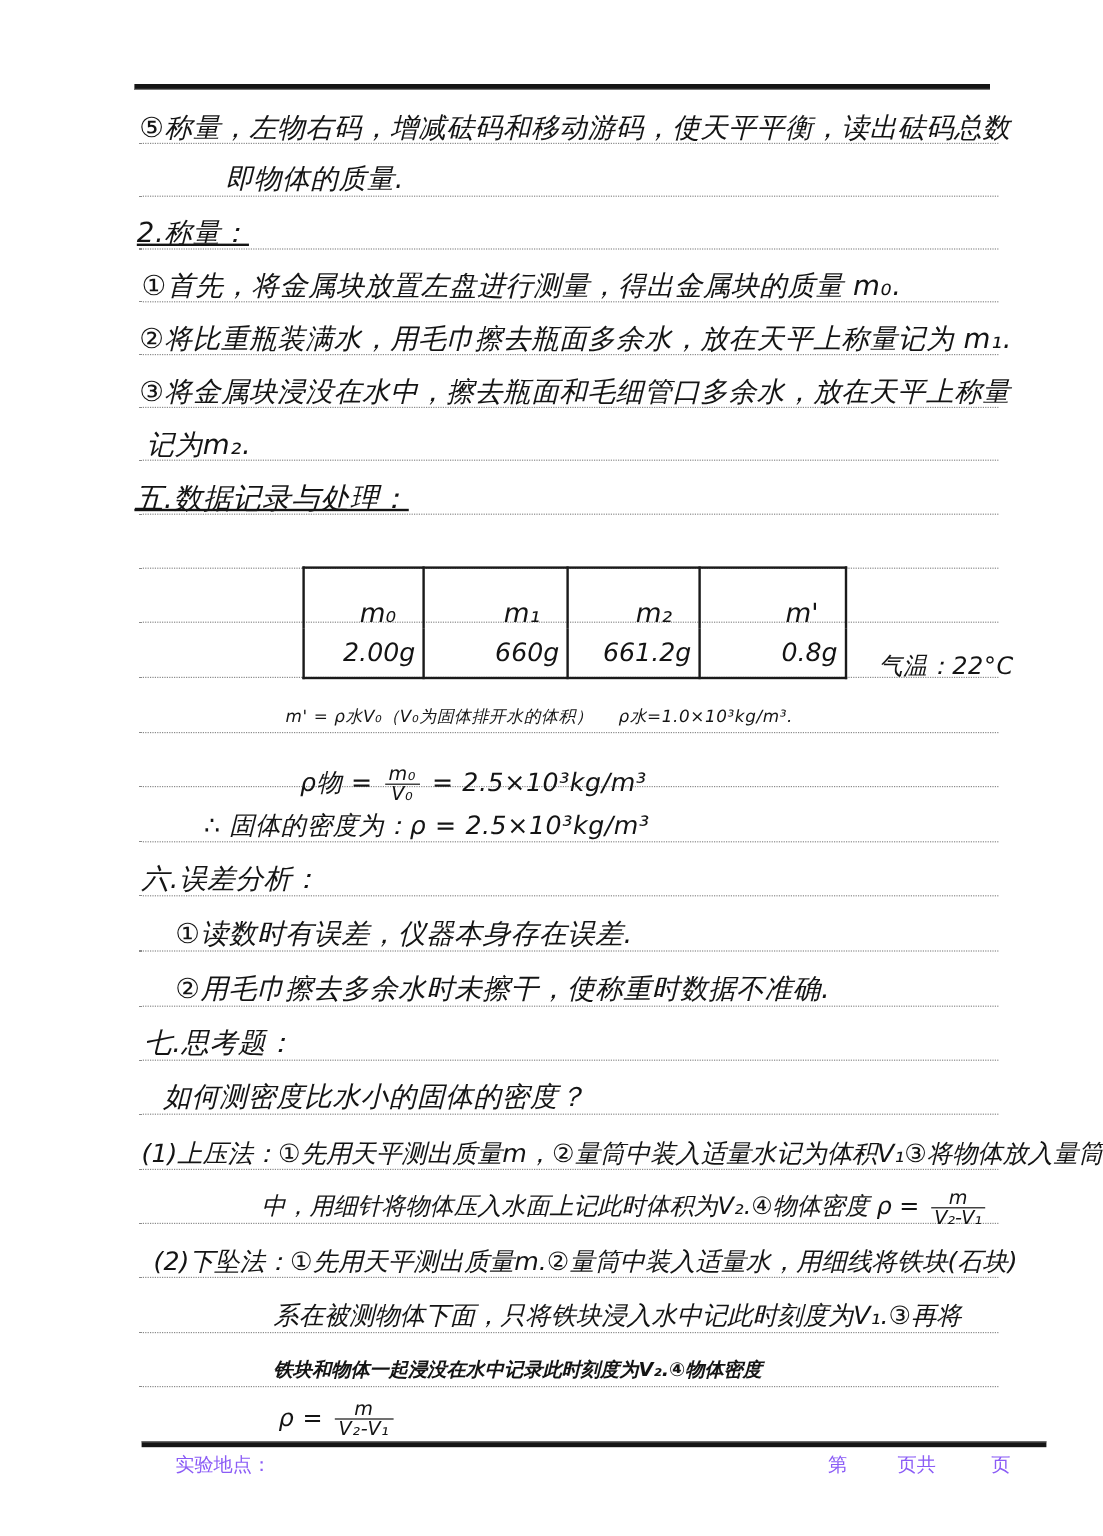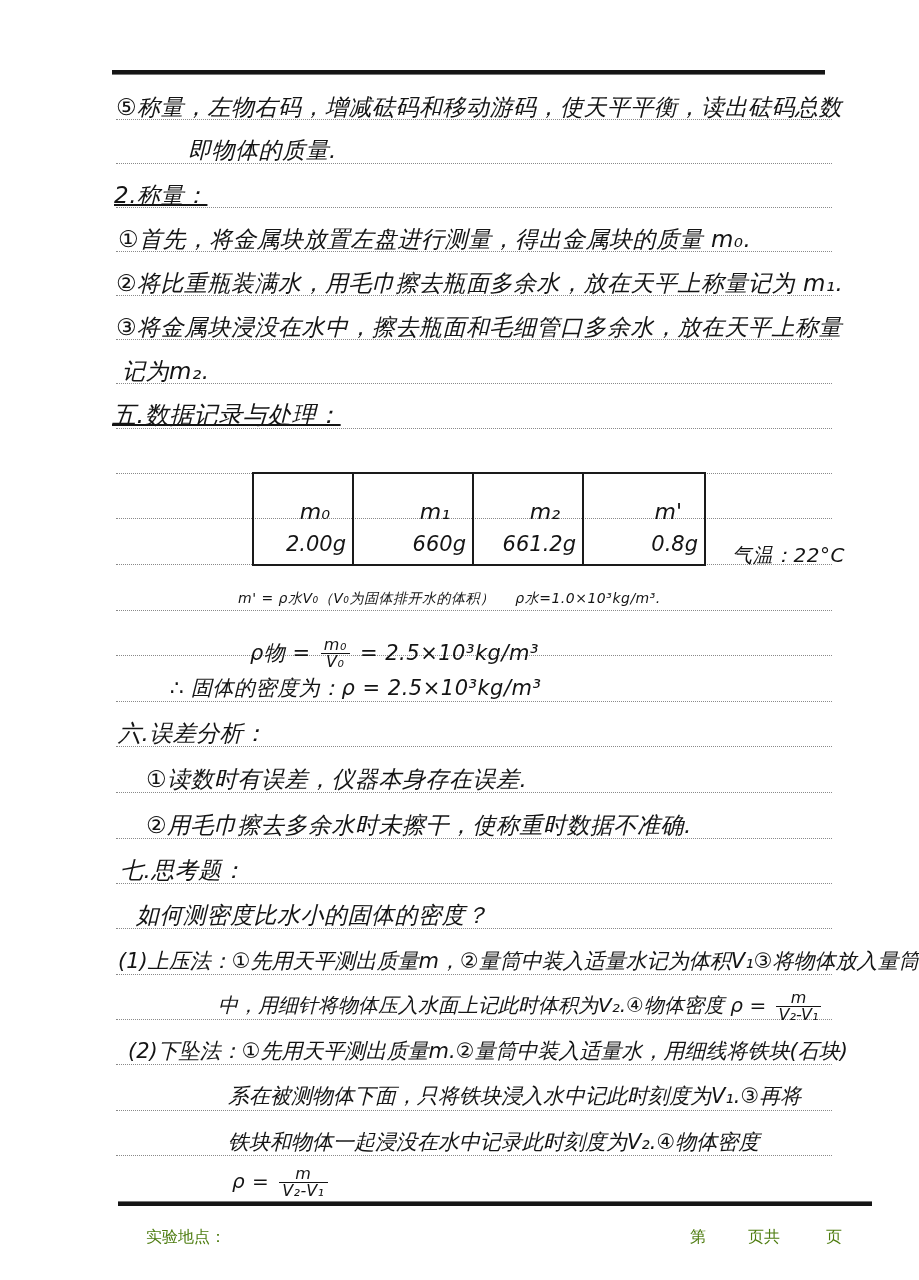--- a/index.html
+++ b/index.html
@@ -26,21 +26,21 @@
 
   table.data { position: absolute; left: 252px; top: 472px; border-collapse: collapse;
                font-style: italic; color: #141414; }
   table.data td { border: 2px solid #1a1a1a; height: 44px; padding: 0 6px; font-size: 22px; }
   table.data td.hdr { text-align: right; vertical-align: bottom; padding-right: 22px; }
   table.data td.val { text-align: right; vertical-align: middle; font-size: 21px; }
   table.data tr.r1 td { border-bottom: none; height: 50px; }
   table.data tr.r2 td { border-top: none; height: 40px; }
 
   .footer { position: absolute; top: 1211px; font-size: 16px; font-style: normal;
-            font-family: "DejaVu Serif", "Liberation Serif", serif; color: #4d7c0f; margin-top: 16px; }
+            font-family: "DejaVu Serif", "Liberation Serif", serif; color: #8b5cf6; }
 </style>
 </head>
 <body>
 
 <div class="page">
 
   <div class="top-rule"></div>
 
   <div class="rule" style="top:119px"></div>
   <div class="rule" style="top:163px"></div>
@@ -122,21 +122,21 @@
   <div class="line" style="left:118px; top:946px; font-size:21px; letter-spacing:0;">(1)上压法：①先用天平测出质量m，②量筒中装入适量水记为体积V₁③将物体放入量筒</div>
   <div class="line" style="left:218px; top:990px; font-size:20px; letter-spacing:0;">
     <span>中，用细针将物体压入水面上记此时体积为V₂.④物体密度 ρ =</span>
     <span class="frac">
       <span class="num">m</span>
       <span class="den">V₂-V₁</span>
     </span>
   </div>
   <div class="line" style="left:128px; top:1036px; font-size:21px; letter-spacing:0;">(2)下坠法：①先用天平测出质量m.②量筒中装入适量水，用细线将铁块(石块)</div>
   <div class="line" style="left:228px; top:1081px; font-size:21px; letter-spacing:0;">系在被测物体下面，只将铁块浸入水中记此时刻度为V₁.③再将</div>
-  <div class="line" style="left:228px; top:1127px; font-size:21px; letter-spacing:0;">铁块和物体一起浸没在水中记录此时刻度为V₂.④物体密度</div>
+  <div class="line" style="left:228px; top:1127px; font-size:16px; letter-spacing:0;font-weight:bold;">铁块和物体一起浸没在水中记录此时刻度为V₂.④物体密度</div>
   <div class="line" style="left:232px; top:1166px; font-size:20px;">
     <span>ρ =</span>
     <span class="frac">
       <span class="num">m</span>
       <span class="den">V₂-V₁</span>
     </span>
   </div>
 
   <div class="bottom-rule"></div>
 

